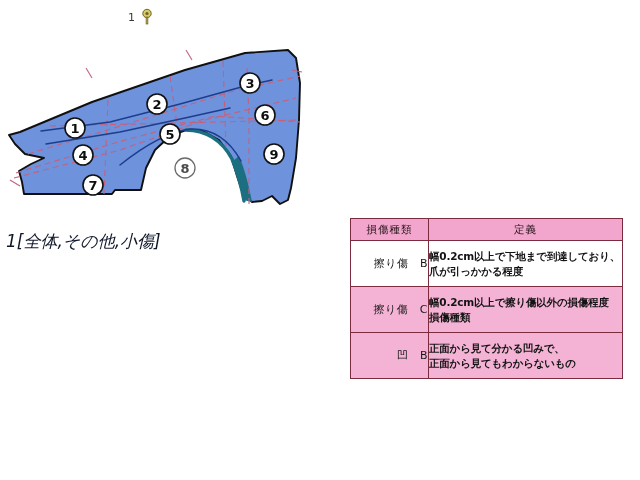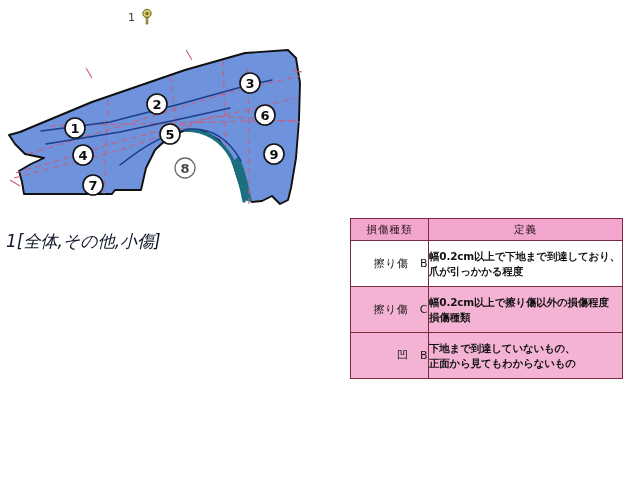--- a/index.html
+++ b/index.html
@@ -281,19 +281,19 @@
       <tr class="row-pink">
         <td class="cell-type">擦り傷　C</td>
         <td class="cell-def">
           <span class="def-line">幅0.2cm以上で擦り傷以外の損傷程度</span>
           <span class="def-line">損傷種類</span>
         </td>
       </tr>
       <tr class="row-pink">
         <td class="cell-type">凹　B</td>
         <td class="cell-def">
-          <span class="def-line">下地まで到達していないもの、</span>
+          <span class="def-line">正面から見て分かる凹みで、</span>
           <span class="def-line">正面から見てもわからないもの</span>
         </td>
       </tr>
     </tbody>
   </table>
 </div>
 
 </body></html>

